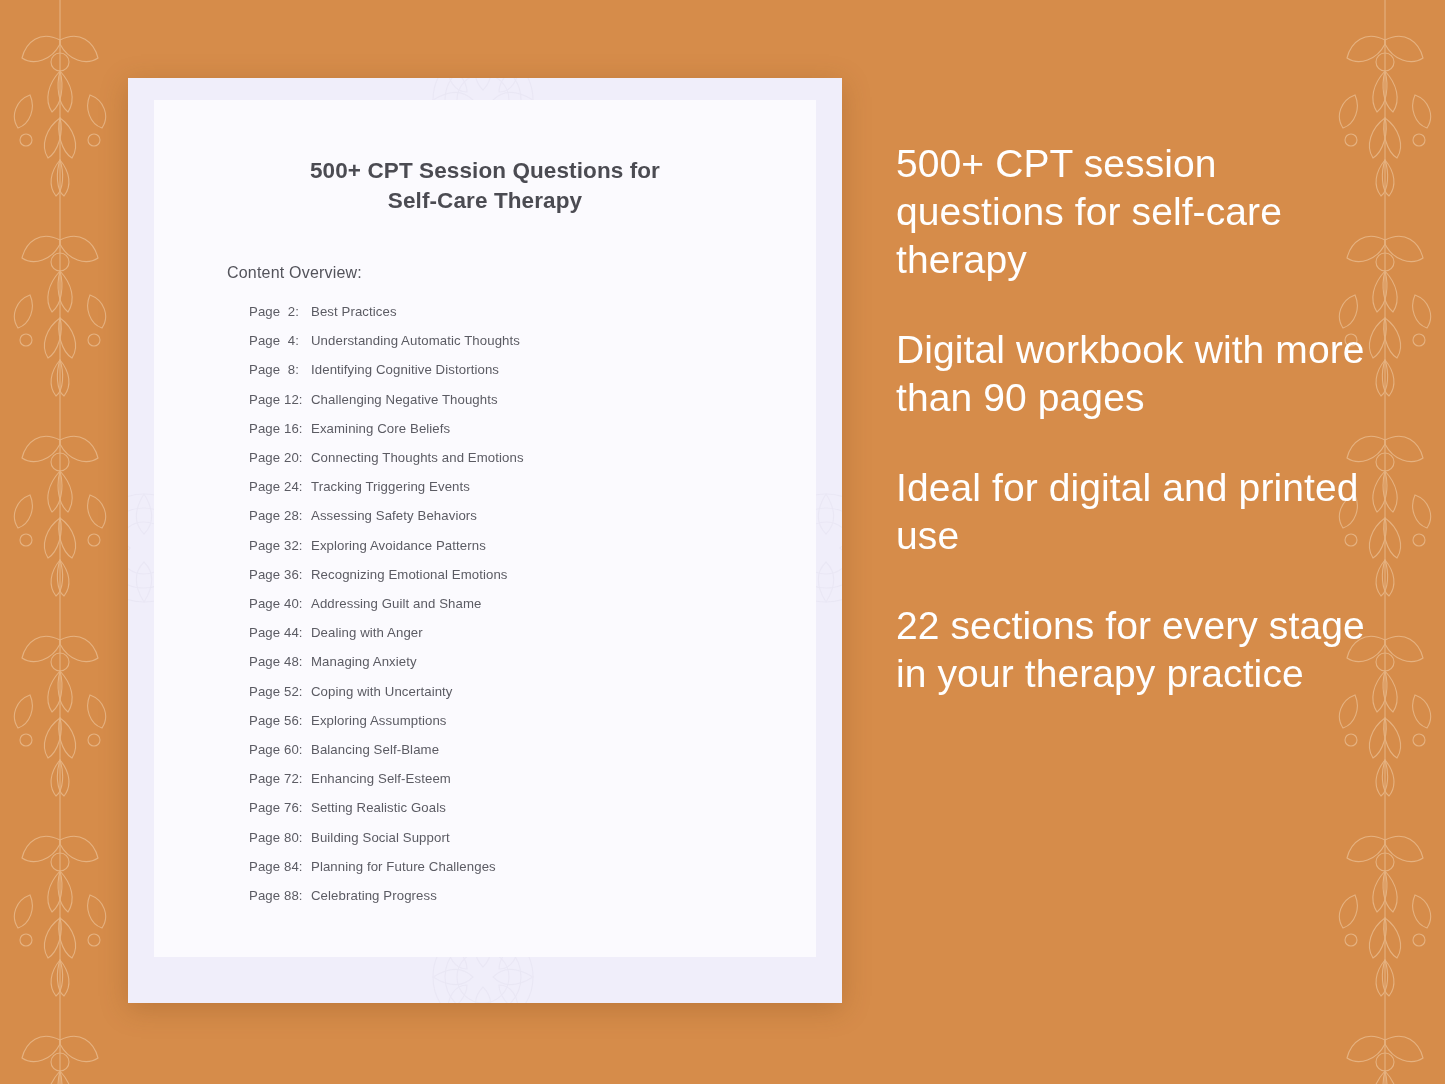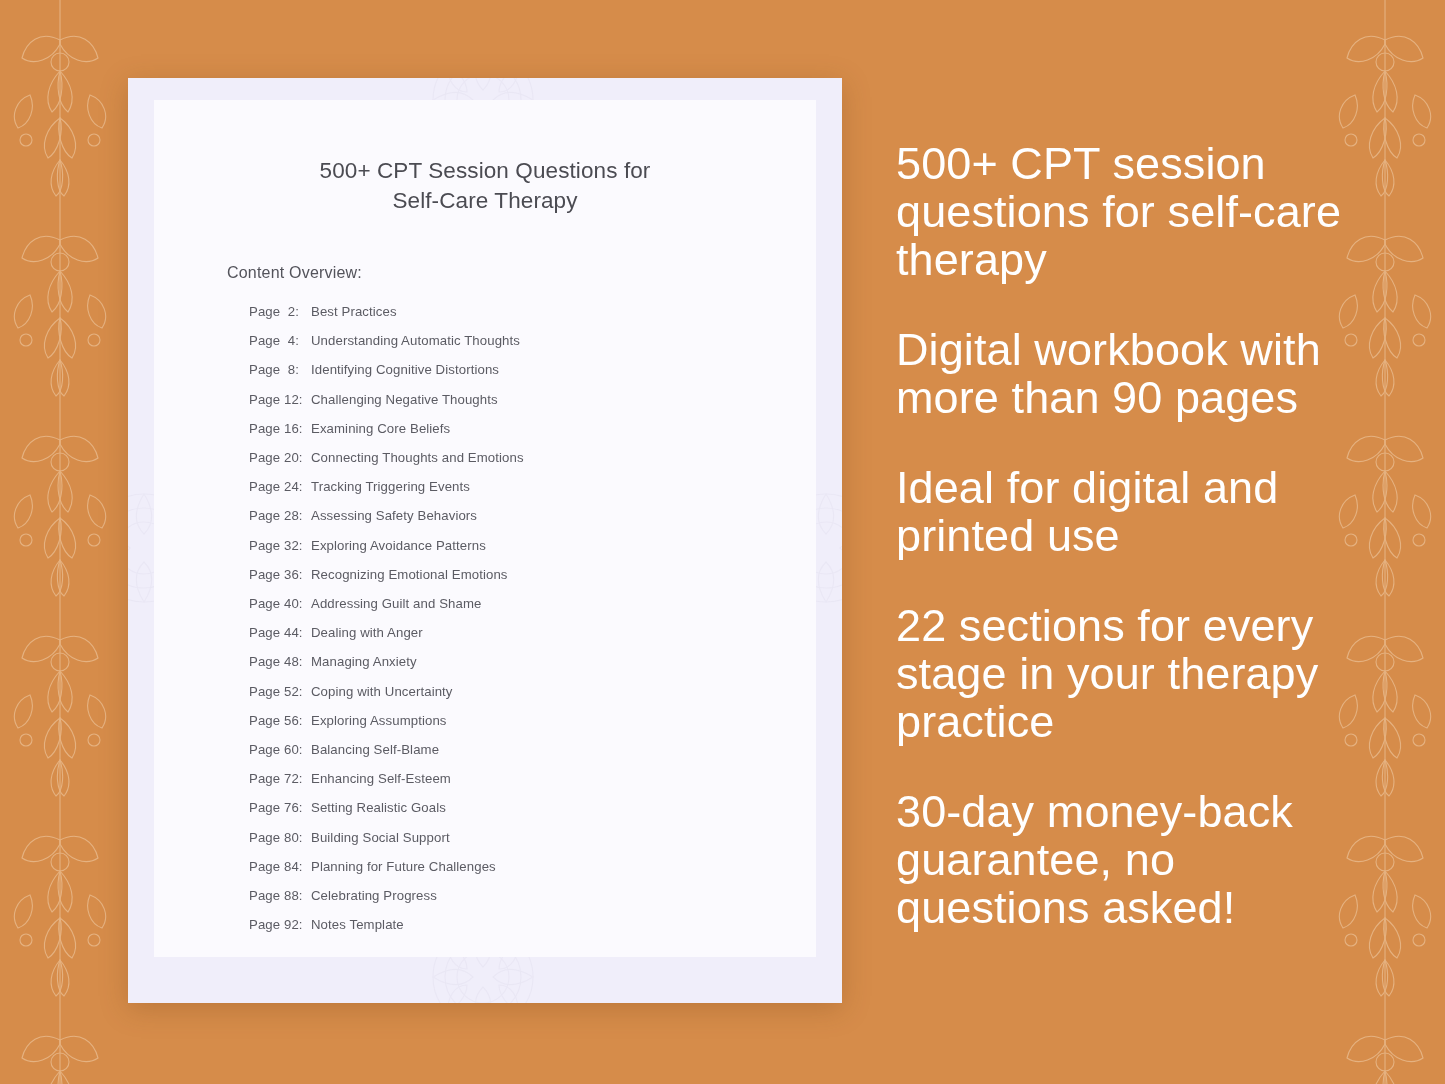--- a/index.html
+++ b/index.html
@@ -58,21 +58,21 @@
   .mandala.mid-left { left: -54px; top: 380px; }
   .mandala.mid-right { right: -54px; top: 380px; }
 
   .doc-title {
     position: relative;
     margin-top: 56px;
     text-align: center;
     font-size: 22.5px;
     line-height: 30px;
     color: #4b4b52;
-    font-weight: 400;
+    font-weight: 700;
     letter-spacing: 0.1px;
   }
   .doc-title span { display: block; }
 
   .overview-label {
     position: relative;
     margin-top: 48px;
     margin-left: 73px;
     font-size: 16px;
     color: #53535b;
@@ -101,21 +101,21 @@
 
   
   .features {
     position: absolute;
     left: 896px;
     top: 140px;
     width: 470px;
   }
   .feature {
     color: #ffffff;
-    font-size: 45px;
+    font-size: 39px;
     line-height: 48px;
     font-weight: 400;
     margin-bottom: 42px;
     letter-spacing: 0.1px;
   }
   .feature:last-child { margin-bottom: 0; }
 </style>
 </head>
 <body>
 
@@ -330,28 +330,23 @@
           <span class="ttl">Building Social Support</span>
         </li>
       <li>
           <span class="pg">Page 84:</span>
           <span class="ttl">Planning for Future Challenges</span>
         </li>
       <li>
           <span class="pg">Page 88:</span>
           <span class="ttl">Celebrating Progress</span>
         </li>
-      <li>
-          <span class="pg">Page 92:</span>
-          <span class="ttl">Notes Template</span>
-        </li>
     </ul>
 
   </div>
 </div>
 
 <div class="features">
   <div class="feature">500+ CPT session questions for self-care therapy</div>
   <div class="feature">Digital workbook with more than 90 pages</div>
   <div class="feature">Ideal for digital and printed use</div>
   <div class="feature">22 sections for every stage in your therapy practice</div>
-  <div class="feature">30-day money-back guarantee, no questions asked!</div>
 </div>
 
 </body></html>

